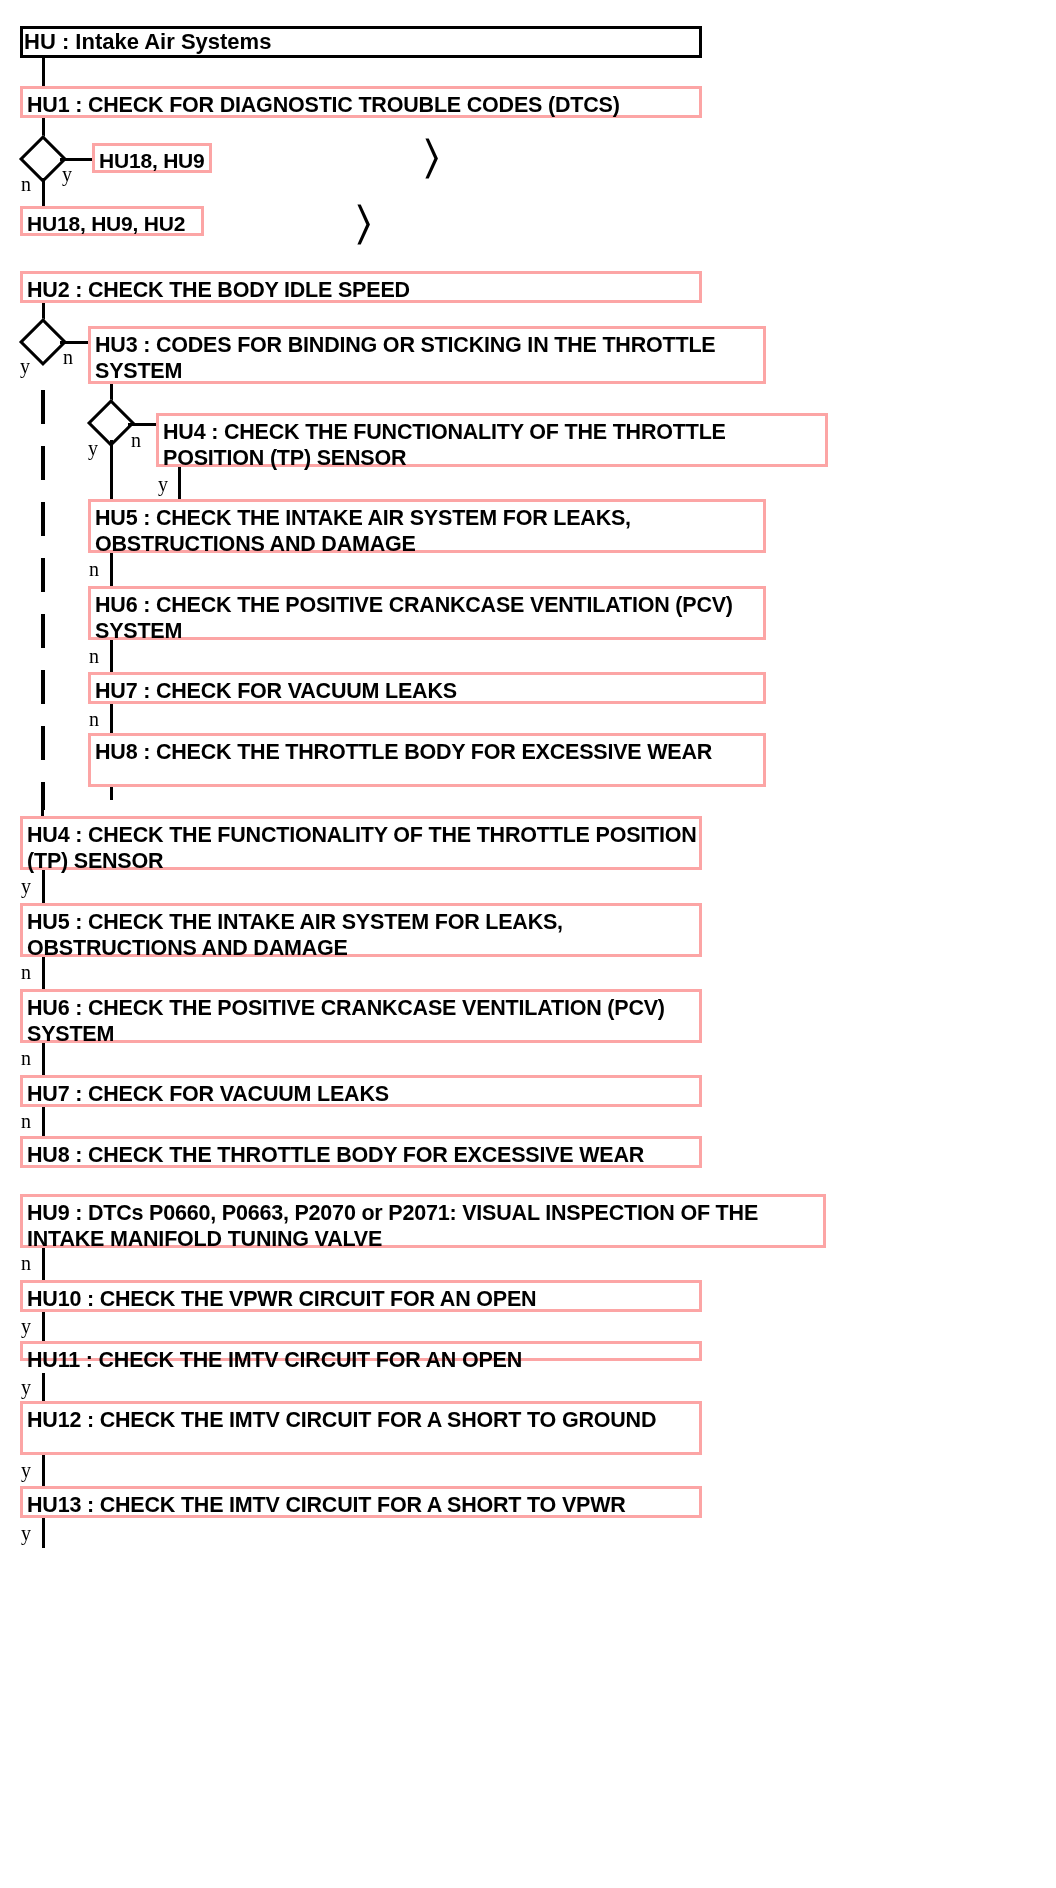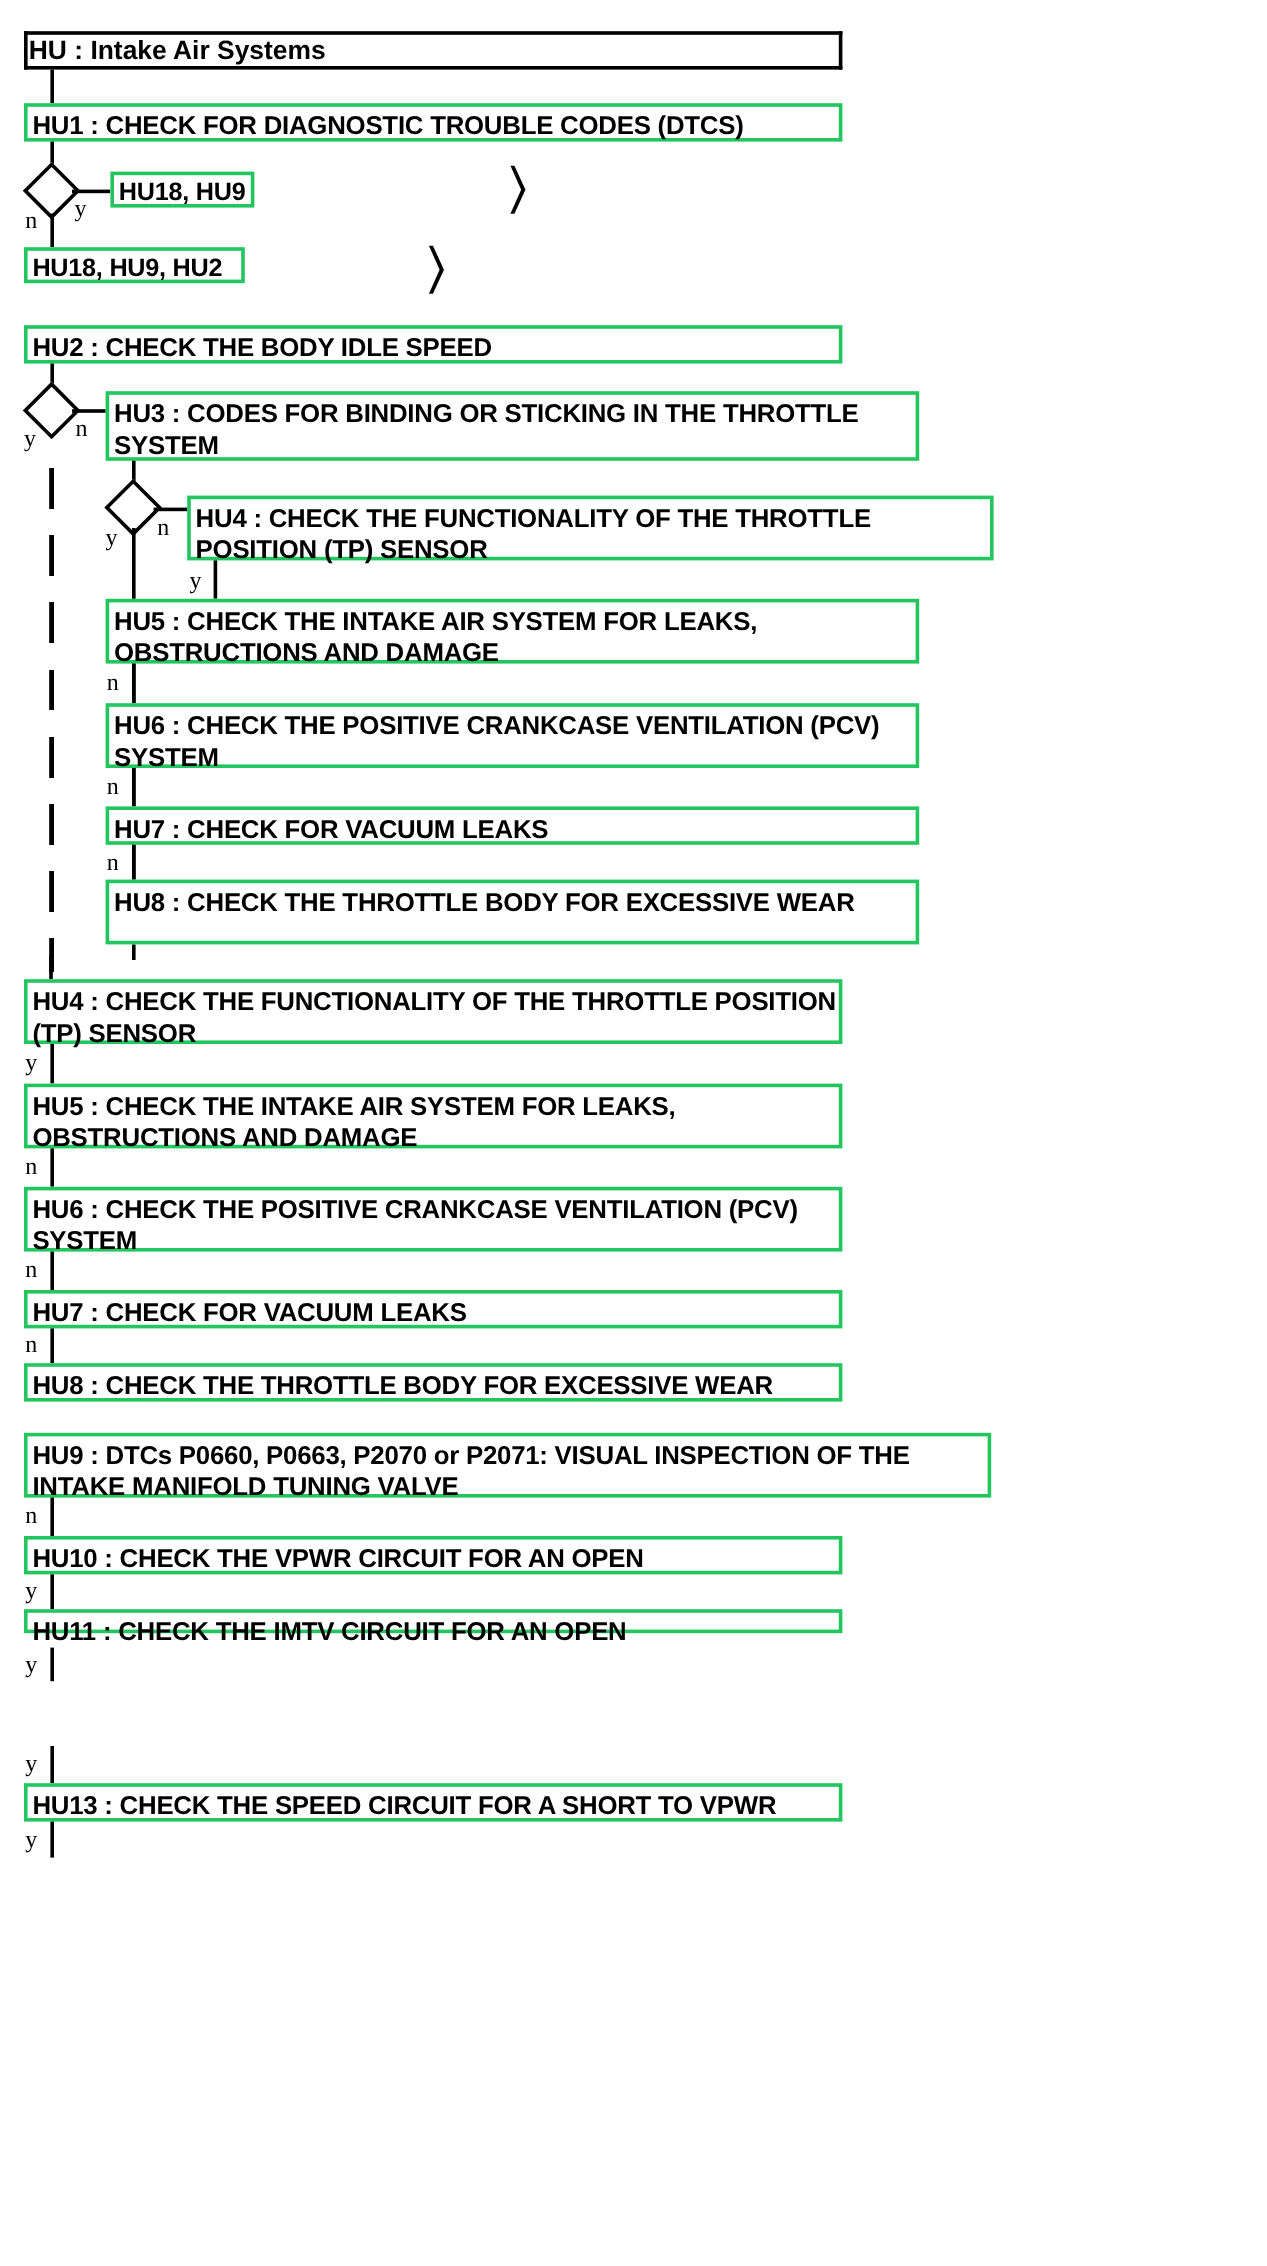--- a/index.html
+++ b/index.html
@@ -11,21 +11,21 @@
     position:relative;
     width:1056px;
     height:1888px;
     background:#ffffff;
     overflow:hidden;
   }
   
   .node{
     position:absolute;
     box-sizing:border-box;
-    border:3px solid #22c55e;
+    border:3px solid #fca5a5;
     background:#fff;
     font-weight:bold;
     font-size:21.5px;
     line-height:26px;
     letter-spacing:-0.2px;
     padding:3px 0 3px 4px;
     white-space:pre-line;
     color:#000;
   }
   
@@ -182,20 +182,21 @@
   <div class="branch" style="left:21px;top:1253px;">n</div>
 
   <div class="node" style="left:20px;top:1280px;width:682px;height:32px;">HU10 : CHECK THE VPWR CIRCUIT FOR AN OPEN</div>
   <div class="vline" style="left:42px;top:1312px;height:29px;"></div>
   <div class="branch" style="left:21px;top:1316px;">y</div>
 
   <div class="node" style="left:20px;top:1341px;width:682px;height:20px;">HU11 : CHECK THE IMTV CIRCUIT FOR AN OPEN</div>
   <div class="vline" style="left:42px;top:1373px;height:28px;"></div>
   <div class="branch" style="left:21px;top:1377px;">y</div>
 
+  <div class="node" style="left:20px;top:1401px;width:682px;height:54px;">HU12 : CHECK THE IMTV CIRCUIT FOR A SHORT TO GROUND</div>
   <div class="vline" style="left:42px;top:1455px;height:31px;"></div>
   <div class="branch" style="left:21px;top:1460px;">y</div>
 
-  <div class="node" style="left:20px;top:1486px;width:682px;height:32px;">HU13 : CHECK THE SPEED CIRCUIT FOR A SHORT TO VPWR</div>
+  <div class="node" style="left:20px;top:1486px;width:682px;height:32px;">HU13 : CHECK THE IMTV CIRCUIT FOR A SHORT TO VPWR</div>
   <div class="vline" style="left:42px;top:1518px;height:30px;"></div>
   <div class="branch" style="left:21px;top:1523px;">y</div>
 
 </div>
 
 </body></html>

